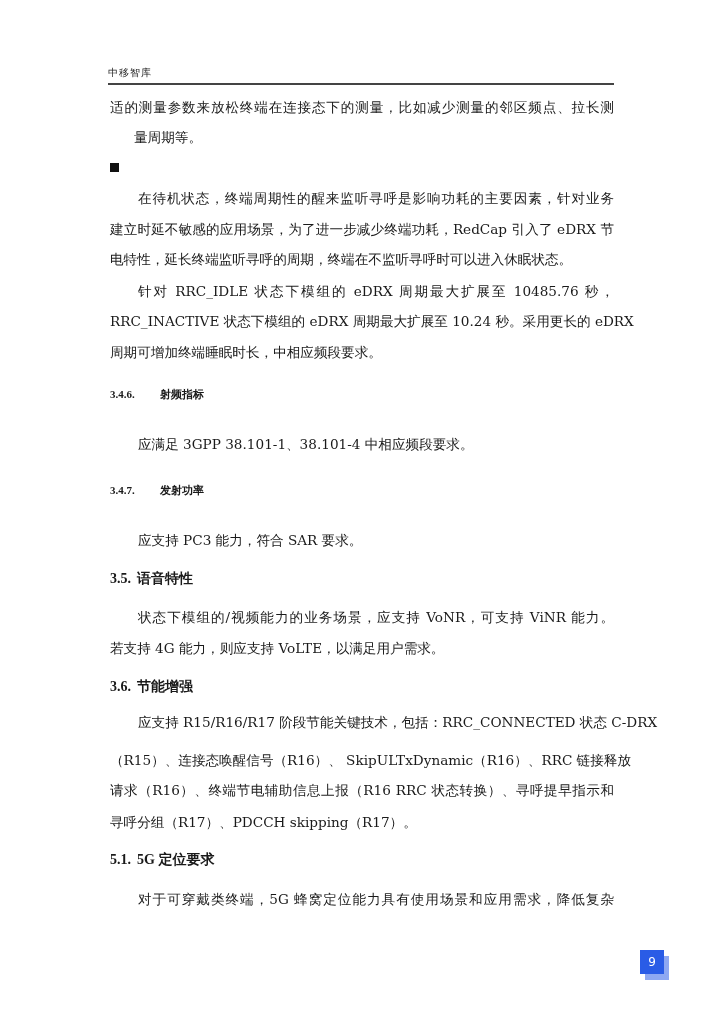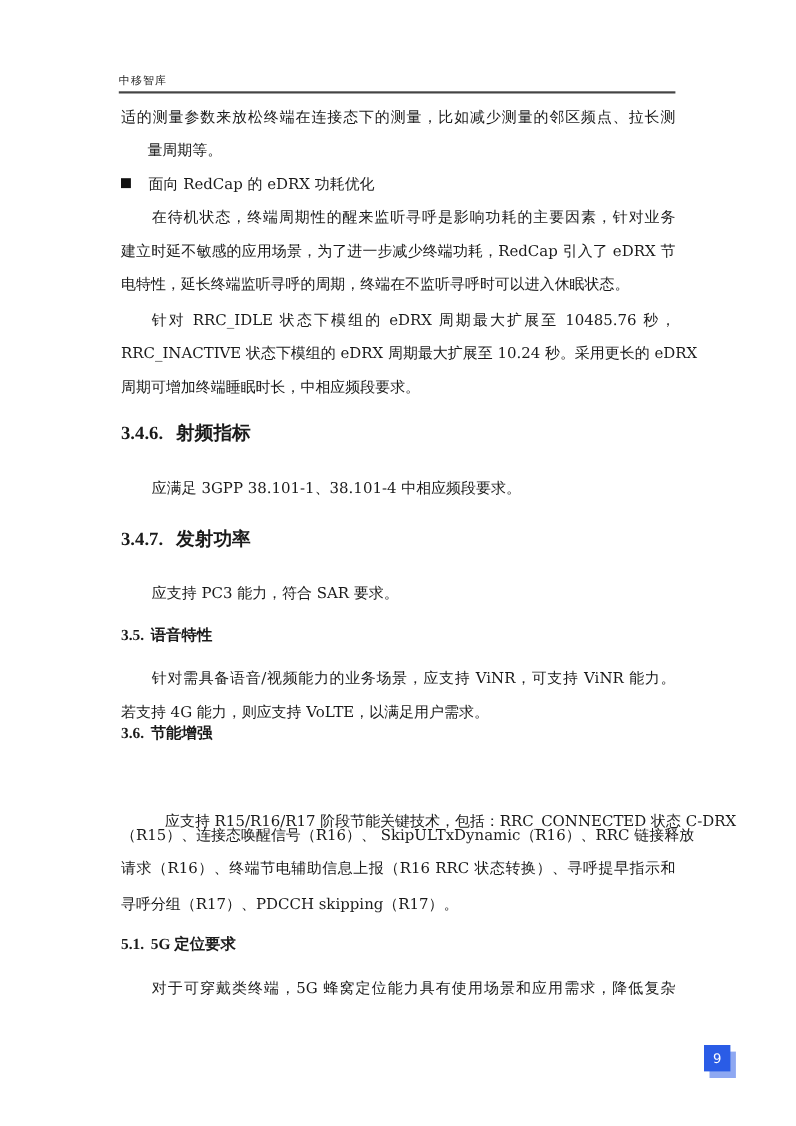--- a/index.html
+++ b/index.html
@@ -56,21 +56,21 @@
     height: 9px;
     background: #111;
     margin-right: 16px;
     vertical-align: 1px;
   }
   .h4 {
     position: absolute;
     left: 110px;
     font-family: "Liberation Serif", "DejaVu Serif", serif;
     font-weight: bold;
-    font-size: 17px;
+    font-size: 11px;
     line-height: 18px;
     white-space: nowrap;
   }
   .h4 .num { display: inline-block; width: 50px; }
   .h2 {
     position: absolute;
     left: 110px;
     font-family: "Liberation Serif", "DejaVu Serif", serif;
     font-weight: bold;
     font-size: 14px;
@@ -114,21 +114,21 @@
   <div class="header-label">中移智库</div>
   <div class="header-rule"></div>
 </div>
 
 <div>
 
   <div class="line" style="top:98px;">适的测量参数来放松终端在连接态下的测量，比如减少测量的邻区频点、拉长测</div>
   <div class="line last" style="top:128px;margin-left:24px;">量周期等。</div>
 
   <div class="bullet-line" style="top:159px;">
-    <span class="bullet-square"></span><span>面向 RedCap 的 eDRX 功耗优化</span>
+    <span class="bullet-square"></span>
   </div>
 
   <div class="line indent" style="top:189px;">在待机状态，终端周期性的醒来监听寻呼是影响功耗的主要因素，针对业务</div>
   <div class="line" style="top:220px;">建立时延不敏感的应用场景，为了进一步减少终端功耗，RedCap 引入了 eDRX 节</div>
   <div class="line last" style="top:250px;">电特性，延长终端监听寻呼的周期，终端在不监听寻呼时可以进入休眠状态。</div>
 
   <div class="line indent" style="top:282px;">针对 RRC_IDLE 状态下模组的 eDRX 周期最大扩展至 10485.76 秒，</div>
   <div class="line" style="top:312px;">RRC_INACTIVE 状态下模组的 eDRX 周期最大扩展至 10.24 秒。采用更长的 eDRX</div>
   <div class="line last" style="top:343px;">周期可增加终端睡眠时长，中相应频段要求。</div>
 
@@ -138,27 +138,27 @@
   <div class="line indent last" style="top:435px;">应满足 3GPP 38.101-1、38.101-4 中相应频段要求。</div>
 
   <div class="h4" style="top:481px;">
     <span class="num">3.4.7.</span><span>发射功率</span>
   </div>
   <div class="line indent last" style="top:531px;">应支持 PC3 能力，符合 SAR 要求。</div>
 
   <div class="h2" style="top:568px;">
     <span class="num">3.5.</span><span>语音特性</span>
   </div>
-  <div class="line indent" style="top:608px;">针对需具备语音/视频能力的业务场景，应支持 ViNR，可支持 ViNR 能力。</div>
+  <div class="line indent" style="top:608px;">状态下模组的/视频能力的业务场景，应支持 VoNR，可支持 ViNR 能力。</div>
   <div class="line last" style="top:639px;">若支持 4G 能力，则应支持 VoLTE，以满足用户需求。</div>
 
-  <div class="h2" style="top:657px;">
+  <div class="h2" style="top:676px;">
     <span class="num">3.6.</span><span>节能增强</span>
   </div>
-  <div class="line indent" style="top:738px;margin-left:12px;">应支持 R15/R16/R17 阶段节能关键技术，包括：RRC_CONNECTED 状态 C-DRX</div>
+  <div class="line indent" style="top:713px;">应支持 R15/R16/R17 阶段节能关键技术，包括：RRC_CONNECTED 状态 C-DRX</div>
   <div class="line" style="top:751px;">（R15）、连接态唤醒信号（R16）、 SkipULTxDynamic（R16）、RRC 链接释放</div>
   <div class="line" style="top:781px;">请求（R16）、终端节电辅助信息上报（R16 RRC 状态转换）、寻呼提早指示和</div>
   <div class="line last" style="top:813px;">寻呼分组（R17）、PDCCH skipping（R17）。</div>
 
   <div class="h2" style="top:849px;">
     <span class="num">5.1.</span><span>5G 定位要求</span>
   </div>
   <div class="line indent" style="top:890px;">对于可穿戴类终端，5G 蜂窝定位能力具有使用场景和应用需求，降低复杂</div>
 </div>
 

